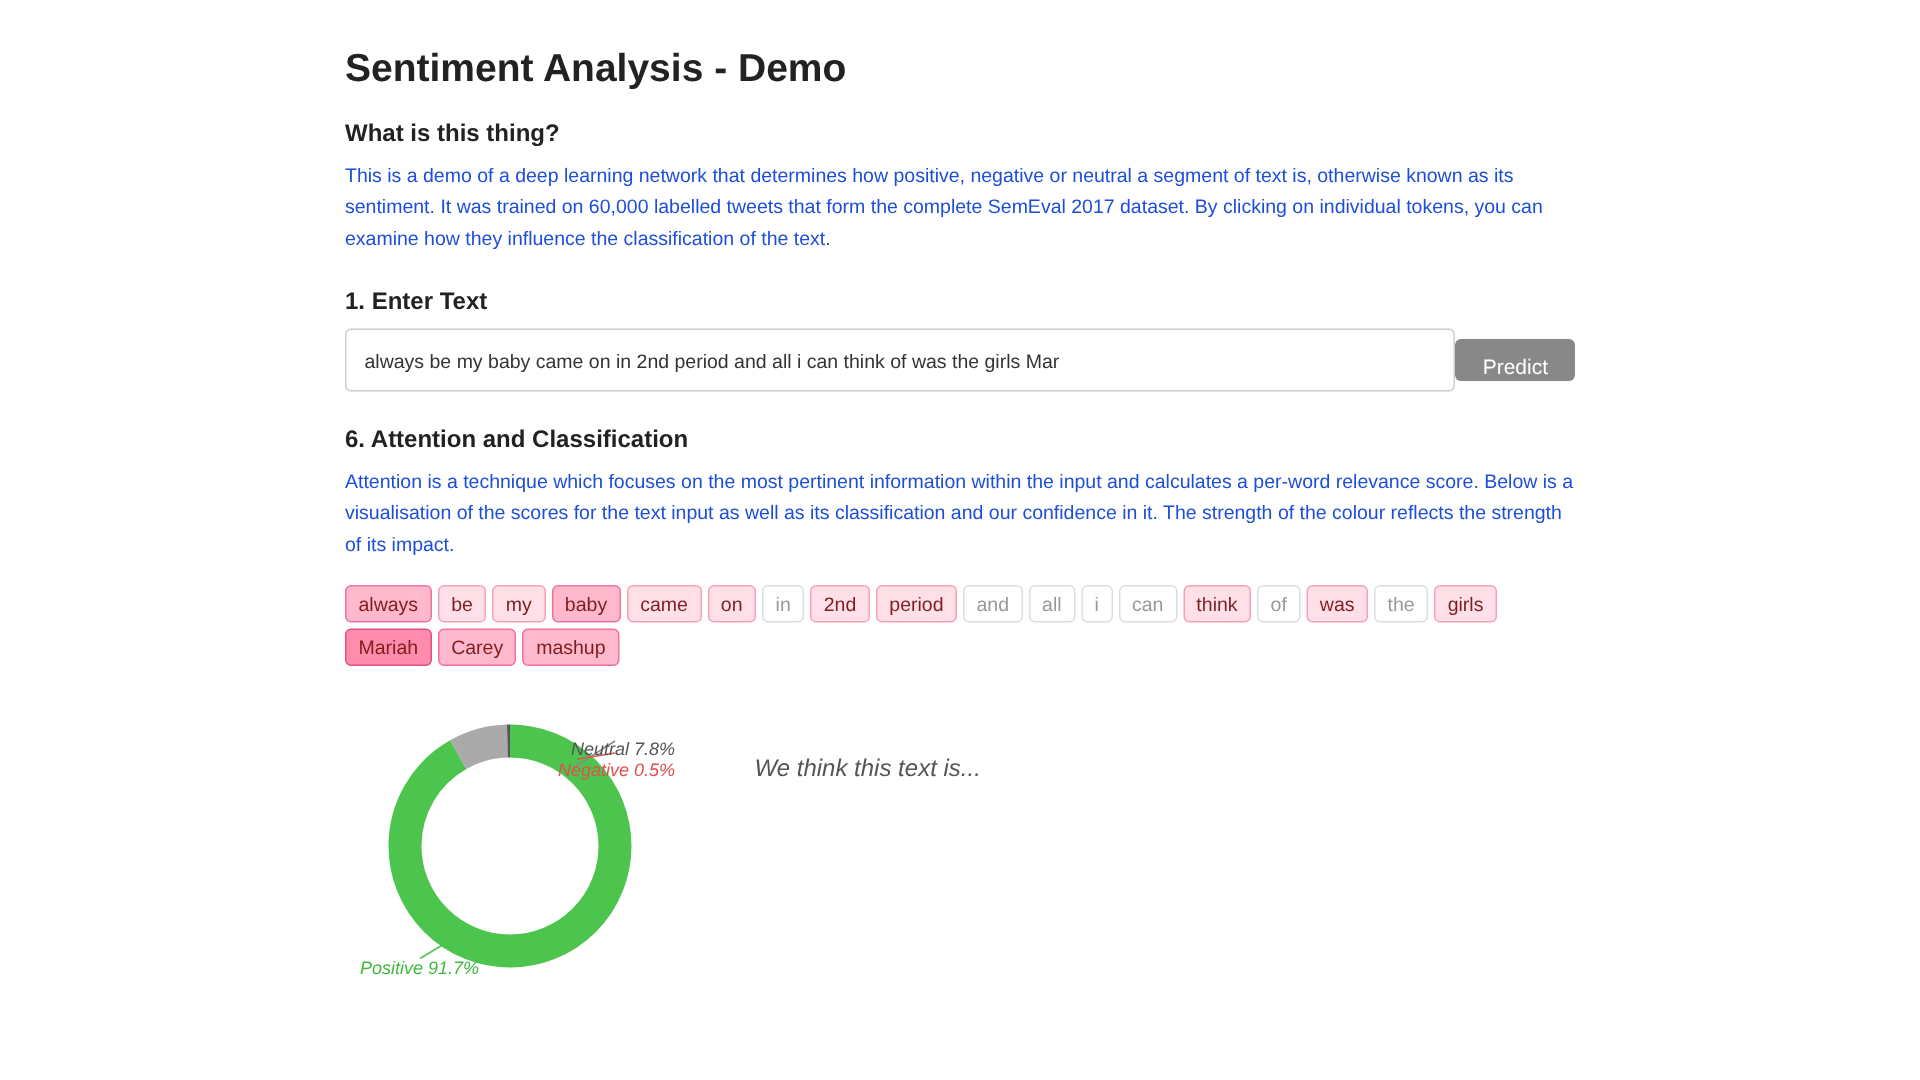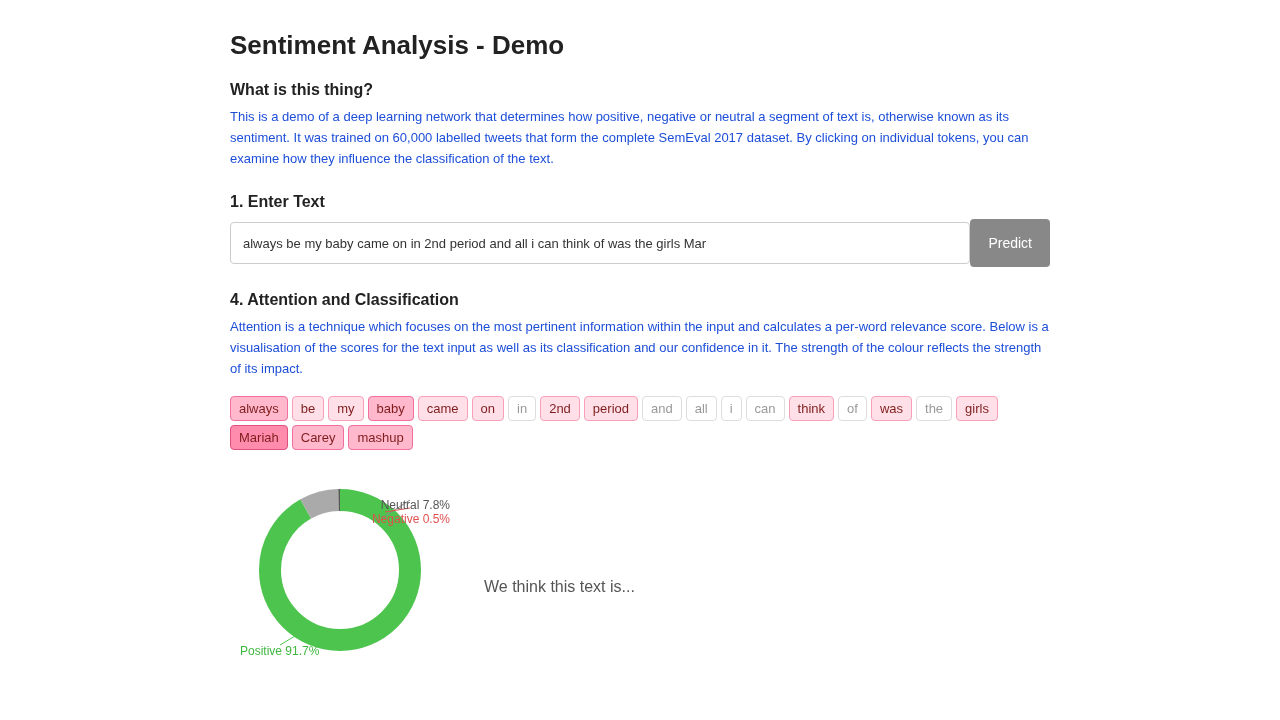--- a/index.html
+++ b/index.html
@@ -51,21 +51,21 @@
       height: 42px;
     }
     .predict-btn {
       background: #888;
       color: #fff;
       border: none;
       border-radius: 4px;
       padding: 10px 18px;
       font-size: 14px;
       cursor: pointer;
-      height: 48px;
+      height: 28px;
       white-space: nowrap;
     }
     .token-container {
       display: flex;
       flex-wrap: wrap;
       gap: 4px;
       margin-bottom: 20px;
     }
     .token {
       border: 1px solid #f8a;
@@ -74,23 +74,24 @@
       font-size: 13px;
       color: #7f1d1d;
       cursor: pointer;
     }
     .token.pink-light { background: #ffe0e8; border-color: #f8a0b8; }
     .token.pink-medium { background: #ffb8cc; border-color: #f070a0; }
     .token.pink-strong { background: #ff8cac; border-color: #e05080; }
     .token.no-bg { background: #fff; border-color: #ddd; color: #999; }
     .chart-section {
       display: flex;
-      align-items: center;
-      gap: 34px;
+      align-items: flex-start;
+      gap: 53px;
       margin-top: 16px;
+      font-style: italic;
     }
     .donut-wrapper {
       position: relative;
       width: 220px;
       height: 200px;
     }
     .donut-wrapper svg {
       width: 220px;
       height: 200px;
     }
@@ -145,21 +146,21 @@
 
   <div class="section">
     <h2>1. Enter Text</h2>
     <div class="input-row">
       <input class="text-input" type="text" value="always be my baby came on in 2nd period and all i can think of was the girls Mar" style="">
       <button class="predict-btn">Predict</button>
     </div>
   </div>
 
   <div class="section">
-    <h2>4. Attention and Classification</h2>
+    <h2>6. Attention and Classification</h2>
     <p class="description">Attention is a technique which focuses on the most pertinent information within the input and calculates a per-word relevance score. Below is a visualisation of the scores for the text input as well as its classification and our confidence in it. The strength of the colour reflects the strength of its impact.</p>
 
     <div class="token-container" id="token-container">
         <span class="token pink-medium">always</span>
         <span class="token pink-light">be</span>
         <span class="token pink-light">my</span>
         <span class="token pink-medium">baby</span>
         <span class="token pink-light">came</span>
         <span class="token pink-light">on</span>
         <span class="token no-bg">in</span>

